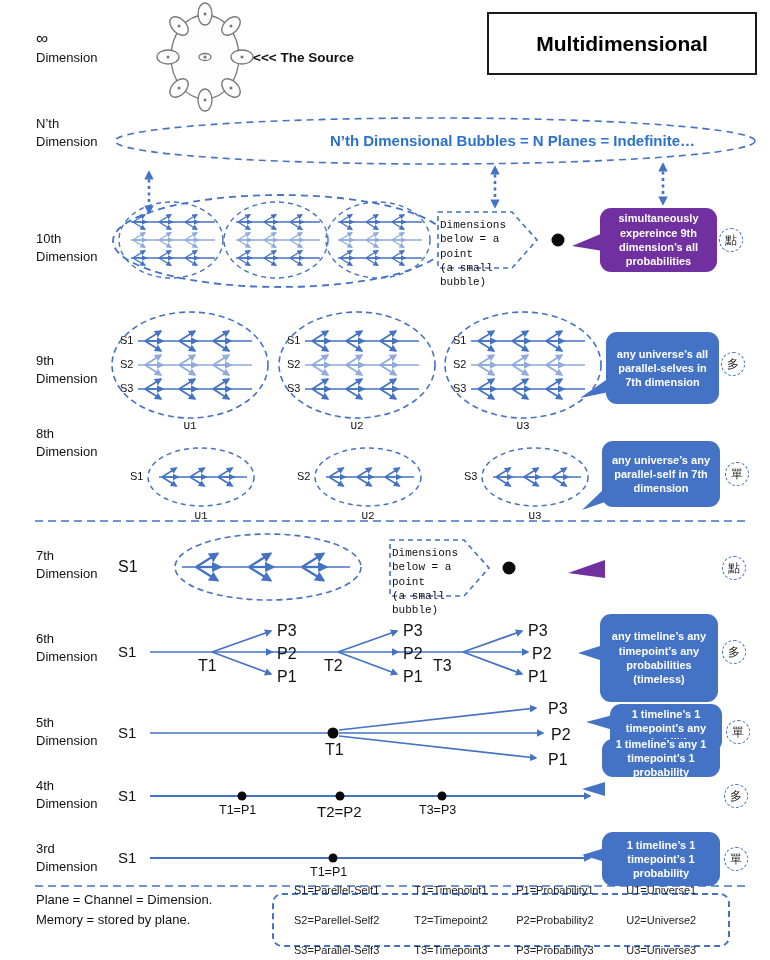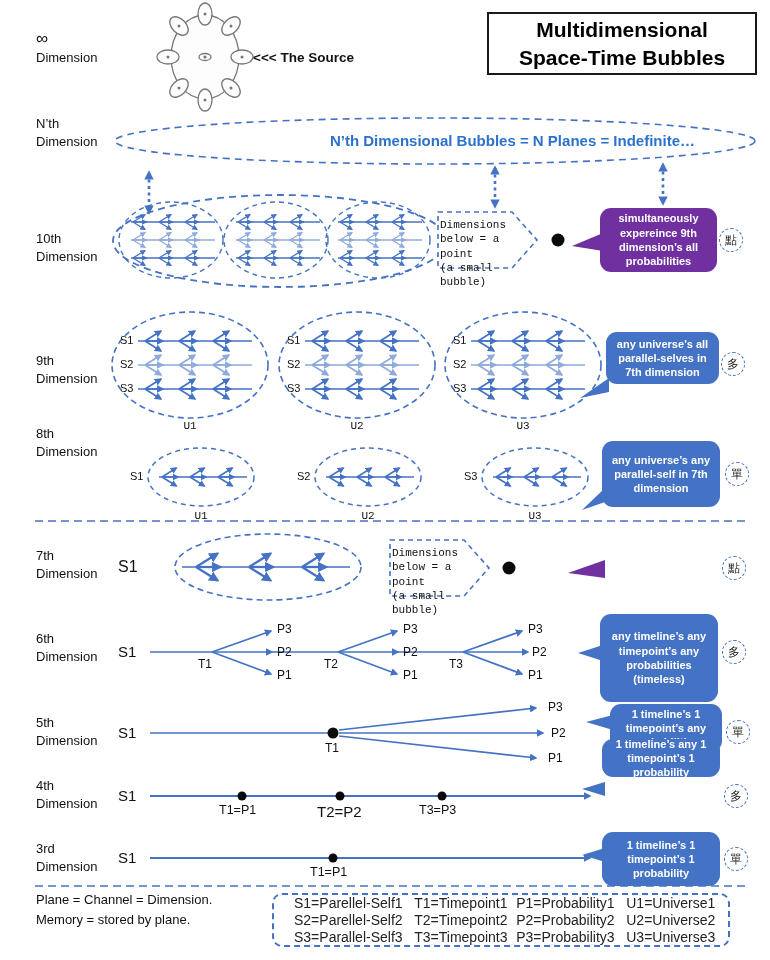--- a/index.html
+++ b/index.html
@@ -14,28 +14,28 @@
   .source-label{position:absolute;z-index:2;left:253px;top:50px;font-weight:bold;font-size:13.5px;color:#111;}
   .nth-text{position:absolute;z-index:2;left:175px;top:132px;width:520px;text-align:right;font-weight:bold;
     font-size:15px;color:#2B72CE;}
   .bubble{position:absolute;z-index:2;border-radius:11px;color:#fff;font-weight:bold;font-size:11px;text-align:center;
     display:flex;align-items:center;justify-content:center;padding:5px 7px;box-sizing:border-box;line-height:1.3;}
   .bubble.blue{background:#4472C4;}
   .bubble.purple{background:#7030A0;}
   .seal{position:absolute;z-index:2;width:24px;height:24px;border:1.6px dashed #4472C4;border-radius:50%;
     display:flex;align-items:center;justify-content:center;font-size:12px;color:#222;box-sizing:border-box;}
   .note-text{position:absolute;z-index:2;font-size:11px;color:#111;text-align:left;line-height:1.3;font-family:Liberation Mono, monospace;}
-  .mark{position:absolute;z-index:2;font-size:12px;color:#111;white-space:nowrap;}
+  .mark{position:absolute;z-index:2;font-size:16px;color:#111;white-space:nowrap;}
   .mark.small{font-size:11px;}
   .mark.center{text-align:center;font-family:Liberation Mono, monospace;}
   .s-label{position:absolute;z-index:2;font-size:15px;color:#111;}
   .plane-note{position:absolute;z-index:2;left:36px;font-size:13px;color:#111;}
   .legend-box{position:absolute;z-index:2;left:272px;top:893px;width:458px;height:54px;border:2px dashed #4472C4;
     border-radius:10px;display:grid;grid-template-columns:1.18fr 1fr 1.08fr 0.92fr;align-content:center;
-    padding:4px 8px 4px 20px;box-sizing:border-box;font-size:14px;color:#222;row-gap:1px;}
+    padding:4px 8px 4px 20px;box-sizing:border-box;font-size:11px;color:#222;row-gap:18px;}
   .legend-box span{white-space:nowrap;}
 </style>
 </head>
 <body>
 
 <div id="stage">
 
 <svg id="linework" width="770" height="960" viewBox="0 0 770 960">
   <defs>
     <marker id="ah" viewBox="0 0 10 10" refX="8" refY="5" markerWidth="4.5" markerHeight="4.5" orient="auto-start-reverse">
@@ -263,21 +263,20 @@
   </g>
 </svg>
 
 <div class="lbl" style="left:36px;top:30px">
   <div class="big">∞</div>
   <div>Dimension</div>
 </div>
 <div class="source-label">&lt;&lt;&lt; The Source</div>
 <div class="title-box">
   <div>Multidimensional</div>
-  <div>Space-Time Bubbles</div>
 </div>
 
 <div class="lbl" style="left:36px;top:115px">
   <div>N’th</div>
   <div>Dimension</div>
 </div>
 <div class="nth-text">N’th Dimensional Bubbles = N Planes = Indefinite…</div>
 
 <div class="lbl" style="left:36px;top:230px">
   <div>10th</div>
@@ -300,21 +299,21 @@
 <div class="mark small" style="left:120px;top:382px">S3</div>
 <div class="mark small" style="left:287px;top:334px">S1</div>
 <div class="mark small" style="left:287px;top:358px">S2</div>
 <div class="mark small" style="left:287px;top:382px">S3</div>
 <div class="mark small" style="left:453px;top:334px">S1</div>
 <div class="mark small" style="left:453px;top:358px">S2</div>
 <div class="mark small" style="left:453px;top:382px">S3</div>
 <div class="mark small center" style="left:170px;top:420px;width:40px">U1</div>
 <div class="mark small center" style="left:337px;top:420px;width:40px">U2</div>
 <div class="mark small center" style="left:503px;top:420px;width:40px">U3</div>
-<div class="bubble blue" style="left:606px;top:332px;width:113px;height:52px">any universe’s all parallel-selves in 7th dimension</div>
+<div class="bubble blue" style="left:606px;top:332px;width:113px;height:72px">any universe’s all parallel-selves in 7th dimension</div>
 <div class="seal" style="left:721px;top:352px">多</div>
 
 <div class="lbl" style="left:36px;top:425px">
   <div>8th</div>
   <div>Dimension</div>
 </div>
 <div class="mark small" style="left:130px;top:470px">S1</div>
 <div class="mark small" style="left:297px;top:470px">S2</div>
 <div class="mark small" style="left:464px;top:470px">S3</div>
 <div class="mark small center" style="left:181px;top:510px;width:40px">U1</div>
@@ -335,21 +334,21 @@
 </div>
 <div class="seal" style="left:722px;top:556px">點</div>
 
 <div class="lbl" style="left:36px;top:630px">
   <div>6th</div>
   <div>Dimension</div>
 </div>
 <div class="s-label" style="left:118px;top:643px">S1</div>
 <div class="mark" style="left:198px;top:657px">T1</div>
 <div class="mark" style="left:324px;top:657px">T2</div>
-<div class="mark" style="left:449px;top:657px">T3</div>
+<div class="mark" style="left:433px;top:657px">T3</div>
 <div class="mark" style="left:277px;top:622px">P3</div>
 <div class="mark" style="left:277px;top:645px">P2</div>
 <div class="mark" style="left:277px;top:668px">P1</div>
 <div class="mark" style="left:403px;top:622px">P3</div>
 <div class="mark" style="left:403px;top:645px">P2</div>
 <div class="mark" style="left:403px;top:668px">P1</div>
 <div class="mark" style="left:528px;top:622px">P3</div>
 <div class="mark" style="left:532px;top:645px">P2</div>
 <div class="mark" style="left:528px;top:668px">P1</div>
 <div class="bubble blue" style="left:600px;top:614px;width:118px;height:88px">any timeline’s any timepoint’s any probabilities (timeless)</div>

